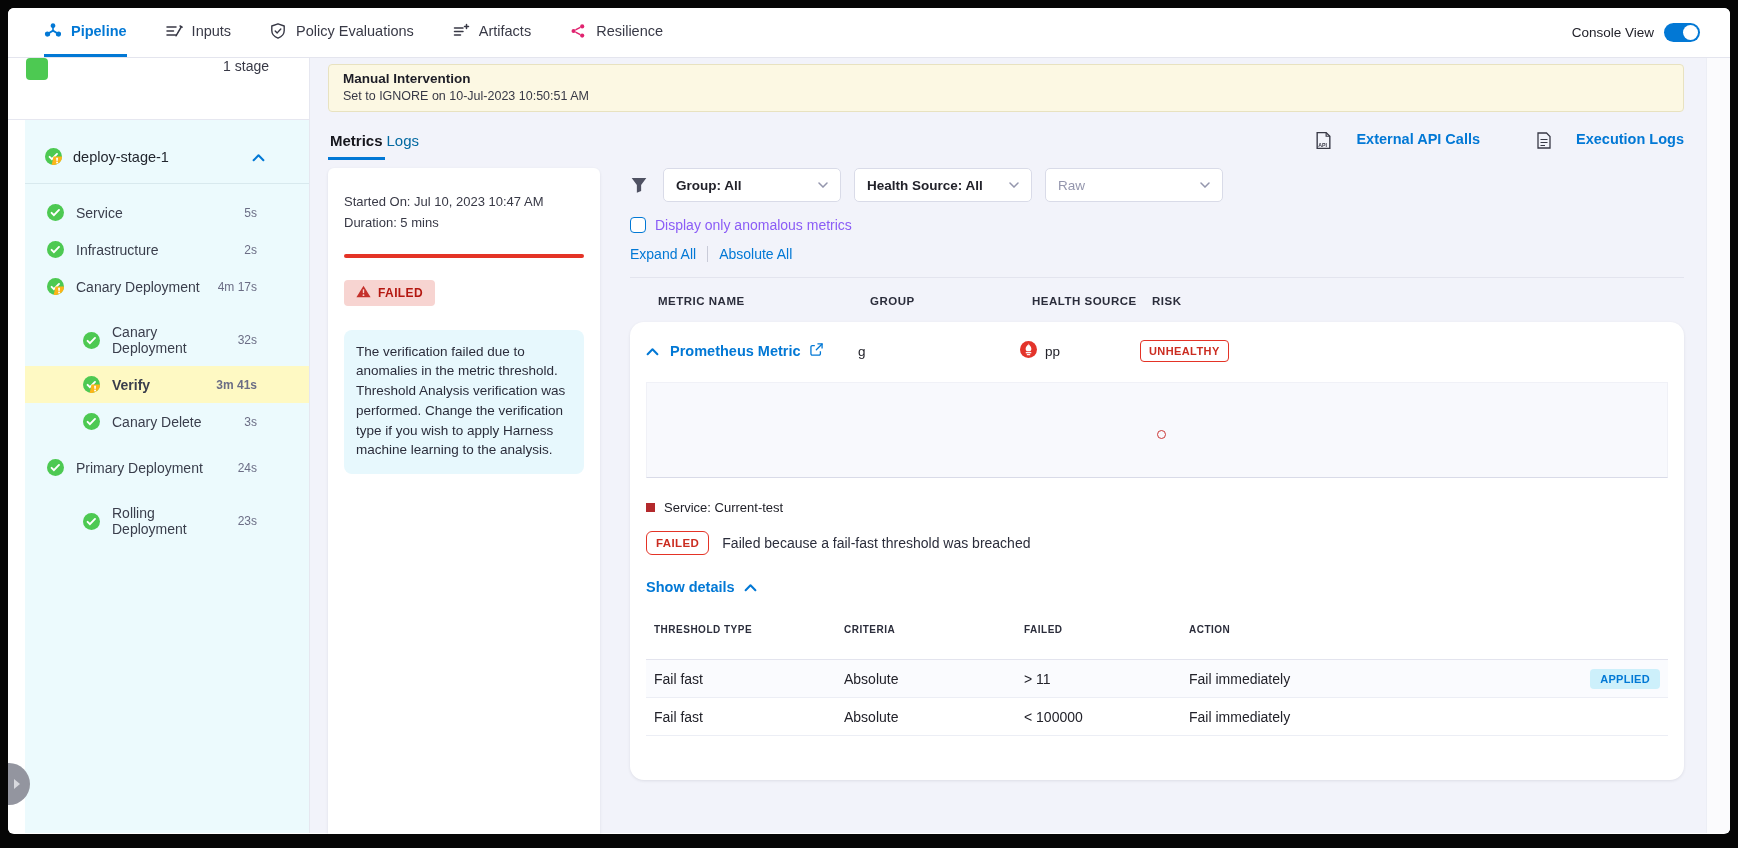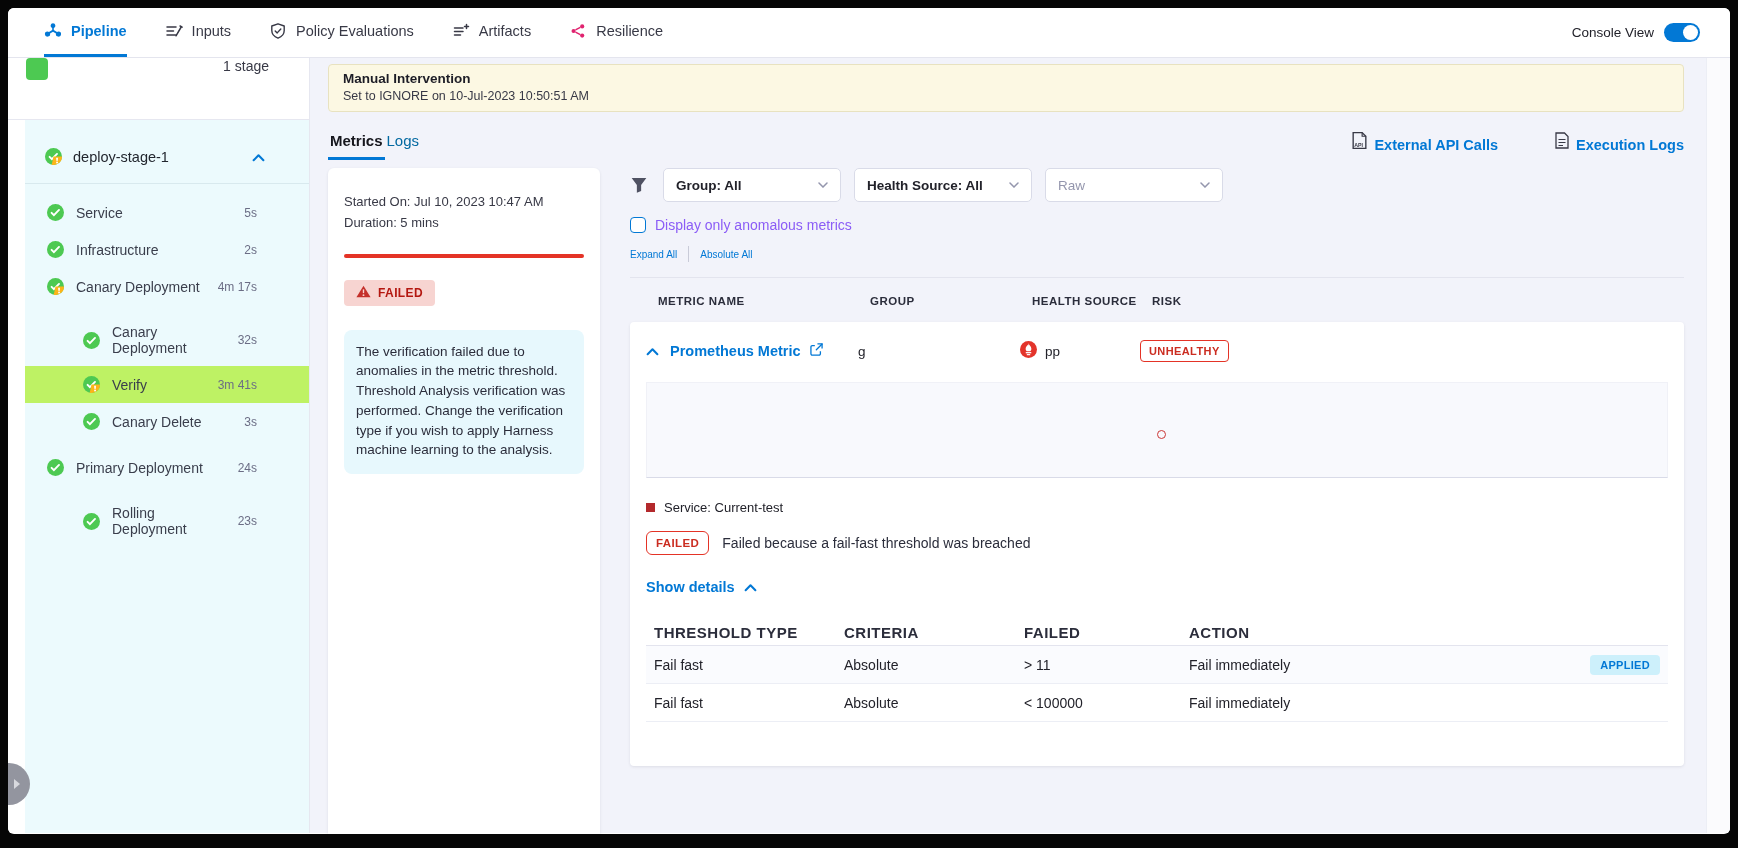--- a/index.html
+++ b/index.html
@@ -25,78 +25,78 @@
   .stage-summary{height:62px;display:flex;align-items:flex-start;justify-content:space-between;padding:0 40px 0 18px;border-bottom:1px solid #e6e7f0;background:#fff;}
   .stage-swatch{width:22px;height:22px;border-radius:4px;background:#4dc952;display:inline-block;cursor:pointer;}
   .stage-count{font-size:14px;color:#383946;}
   .stage-tree{flex:1;background:#ecfafd;padding-top:14px;margin-left:17px;}
   .stage-header{display:flex;align-items:center;gap:11px;padding:14px 44px 10px 20px;font-size:14.5px;color:#22262e;cursor:pointer;}
   .stage-header .chev{margin-left:auto;}
   .tree-divider{border:none;border-top:1px solid #d8e9ee;margin:8px 0 10px 0;}
   .step{display:flex;align-items:center;gap:12px;padding:10px 52px 10px 22px;font-size:14px;color:#3a3e4c;cursor:pointer;}
   .step .sdur{margin-left:auto;font-size:12px;color:#6b6d85;}
   .step.indent1{padding-left:58px;}
-  .step.selected{background:#bef264;}
+  .step.selected{background:#fef9c3;font-weight:bold;}
   .step.gap-top{margin-top:9px;}
   .sicon{width:17px;height:17px;display:block;flex:none;}
   .panel-handle{position:absolute;left:-20px;bottom:28px;width:42px;height:42px;border-radius:50%;background:#93959f;display:flex;align-items:center;justify-content:center;cursor:pointer;}
   .panel-handle svg{margin-left:16px;}
 
   
   .main{flex:1;background:#f2f3fa;padding:6px 46px 0 18px;position:relative;}
   .gutter{position:absolute;right:0;top:0;bottom:0;width:24px;background:#fbfbfd;border-left:1px solid #eceef5;}
   .banner{background:#fcf8e3;border:1px solid #e8e2c0;border-radius:4px;padding:5px 14px 6px;}
   .banner-title{font-size:13.5px;font-weight:700;color:#1d1d26;line-height:1.35;}
   .banner-sub{font-size:12.5px;color:#383946;line-height:1.35;}
   .tabrow{margin-top:12px;display:flex;align-items:center;justify-content:space-between;height:36px;}
   .view-tabs{display:flex;height:100%;}
   .vtab{font-size:15px;color:#0369a1;display:flex;align-items:center;border-bottom:3px solid transparent;padding:0 2px;cursor:pointer;}
   .vtab.active{color:#16161d;font-weight:700;border-bottom-color:#0278d5;}
   .log-links{display:flex;gap:56px;align-items:center;}
-  .log-link{display:flex;align-items:flex-end;gap:6px;color:#0278d5;font-size:14.5px;font-weight:700;text-decoration:none;cursor:pointer;}
+  .log-link{display:flex;align-items:flex-start;gap:24px;color:#0278d5;font-size:14.5px;font-weight:700;text-decoration:none;cursor:pointer;}
 
   .content-row{display:flex;margin-top:8px;align-items:flex-start;}
 
   
   .summary-panel{width:272px;flex:none;background:#fff;border-radius:6px;box-shadow:0 1px 3px rgba(40,41,61,.10);padding:24px 16px 16px;height:682px;}
   .sline{font-size:13px;color:#383946;line-height:1.6;}
   .progress{margin-top:20px;height:4px;border-radius:2px;background:#e43326;}
   .failed-pill{margin-top:22px;display:inline-flex;align-items:center;gap:7px;background:#f7d4d1;color:#b41710;font-size:12px;font-weight:700;letter-spacing:.4px;padding:5px 12px;border-radius:4px;}
   .vmsg{margin-top:24px;background:#e7f8fd;border-radius:8px;padding:12px 12px 14px;font-size:13.5px;color:#2b2d3b;line-height:1.46;}
 
   
   .metrics-area{flex:1;margin-left:30px;min-width:0;}
   .filter-row{display:flex;align-items:center;gap:13px;}
   .funnel{width:18px;height:18px;margin-right:2px;}
   .dropdown{width:178px;height:34px;background:#fff;border:1px solid #d9dbe8;border-radius:5px;display:flex;align-items:center;justify-content:space-between;padding:0 12px;font-size:13.5px;color:#22222a;font-weight:600;cursor:pointer;}
   .dropdown.placeholder{color:#9496ad;font-weight:400;}
   .check-row{margin-top:15px;display:flex;align-items:center;gap:9px;font-size:14px;color:#8b5cf6;cursor:pointer;}
   .checkbox{width:16px;height:16px;border:1.5px solid #0278d5;border-radius:4px;background:#fff;display:inline-block;flex:none;}
-  .expand-row{margin-top:13px;display:flex;align-items:center;font-size:10px;color:#0278d5;}
+  .expand-row{margin-top:13px;display:flex;align-items:center;font-size:14px;color:#0278d5;}
   .expand-row .lnk{cursor:pointer;}
   .vsep{width:1px;height:16px;background:#c9cbd8;margin:0 11px;}
   .hdiv{border:none;border-top:1px solid #e3e4ee;margin:15px 0 0 0;}
 
   .mheader{display:grid;grid-template-columns:212px 162px 120px 1fr;padding:17px 0 15px 28px;font-size:11.5px;font-weight:700;color:#2b2d3b;letter-spacing:.5px;}
-  .metric-card{background:#fff;border-radius:4px;box-shadow:0 1px 3px rgba(40,41,61,.10);padding:0 16px 44px;}
+  .metric-card{background:#fff;border-radius:14px;box-shadow:0 1px 3px rgba(40,41,61,.10);padding:0 16px 44px;}
   .metric-row{display:grid;grid-template-columns:24px 188px 162px 120px 1fr;align-items:center;height:58px;}
   .mname{display:flex;align-items:center;gap:9px;color:#0278d5;font-size:14.5px;font-weight:600;cursor:pointer;}
   .mgroup{font-size:13.5px;color:#22222a;}
   .mhealth{display:flex;align-items:center;gap:8px;font-size:13.5px;color:#22222a;}
   .risk-badge{display:inline-block;border:1.5px solid #e43326;color:#cb2c20;background:#fff;font-size:11px;font-weight:700;letter-spacing:.4px;padding:4px 8px;border-radius:4px;}
   .chart{margin-top:2px;height:96px;background:#f8f9fd;border:1px solid #f0f1f7;border-bottom:1px solid #d9dbe8;position:relative;}
   .chart-point{position:absolute;left:50%;top:50%;width:9px;height:9px;border:1.6px solid #cb3837;border-radius:50%;background:transparent;}
   .legend-row{margin-top:22px;display:flex;align-items:center;gap:9px;font-size:13px;color:#22222a;}
   .legend-swatch{width:9px;height:9px;background:#b3292c;display:inline-block;}
   .failed-line{margin-top:16px;display:flex;align-items:center;gap:13px;}
   .failed-outline{border:1.5px solid #e43326;color:#cb2c20;background:#fff;font-size:11.5px;font-weight:700;letter-spacing:.4px;padding:5px 9px;border-radius:6px;}
   .failed-reason{font-size:14px;color:#2b2d3b;}
   .show-details{margin-top:24px;display:inline-flex;align-items:center;gap:9px;color:#0278d5;font-size:14.5px;font-weight:600;cursor:pointer;}
   .tgrid{display:grid;grid-template-columns:190px 180px 165px 1fr 90px;align-items:center;}
-  .thead{margin-top:20px;padding:8px 8px 4px 8px;font-size:15px;font-weight:700;color:#2b2d3b;letter-spacing:.5px;border-bottom:1px solid #e3e4ee;}
+  .thead{margin-top:20px;padding:8px 8px 24px 8px;font-size:10px;font-weight:700;color:#2b2d3b;letter-spacing:.5px;border-bottom:1px solid #e3e4ee;}
   .trow{padding:0 8px;height:38px;font-size:14px;color:#22222a;border-bottom:1px solid #eceef5;}
   .trow.shaded{background:#fafbfe;}
   .applied-badge{justify-self:end;background:#cdf0fb;color:#0278d5;font-size:11px;font-weight:700;letter-spacing:.3px;padding:4px 10px;border-radius:4px;}
   .applied-badge:empty{display:none;}
 </style>
 </head>
 <body>
 
 <div class="frame">
 <div class="screen">

